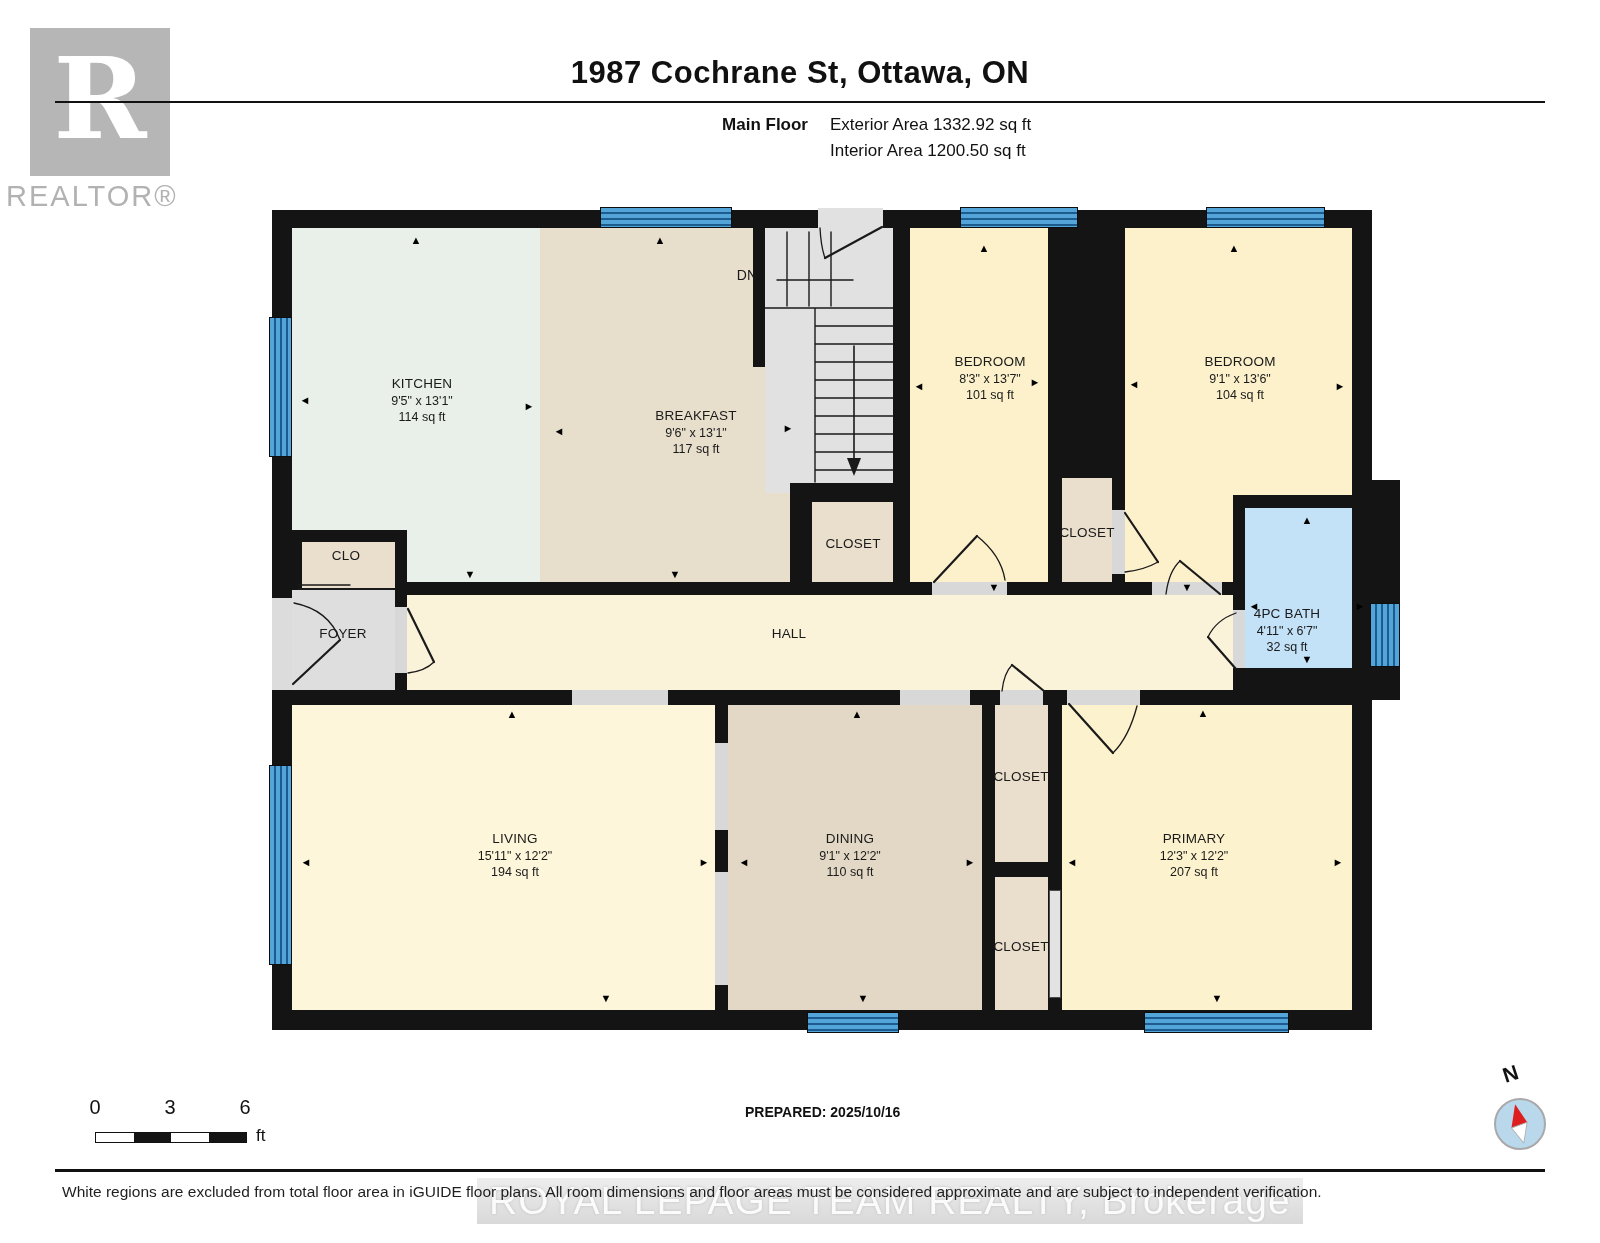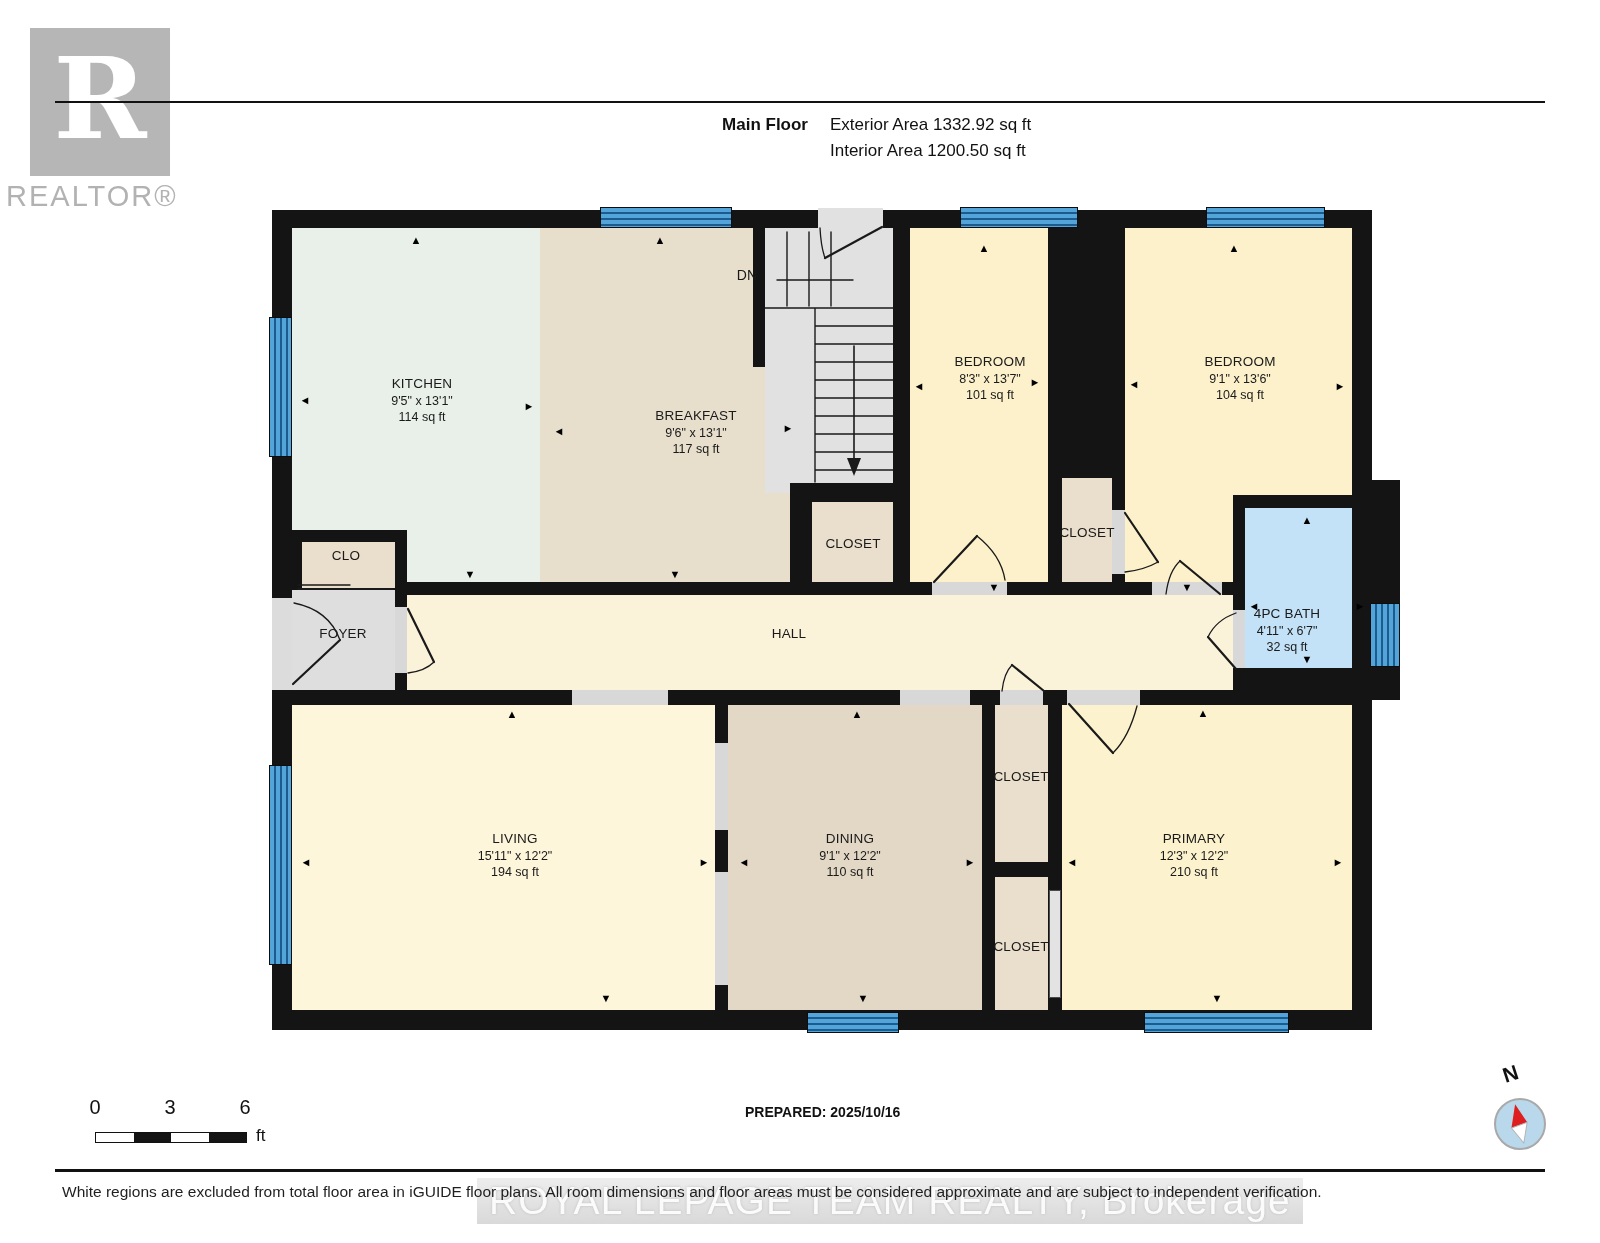--- a/index.html
+++ b/index.html
@@ -43,20 +43,21 @@
 </style>
 </head>
 <body>
 
 <div class="page">
 
   <div class="logoBox">
     <span class="logoR">R</span>
   </div>
   <div class="wordmark">REALTOR®</div>
+  <div class="title">1987 Cochrane St, Ottawa, ON</div>
   <div class="hline" style="left:55px;top:101px;width:1490px;height:2px;"></div>
   <div class="finfo" style="left:600px;top:115px;width:208px;text-align:right;font-weight:bold;">Main Floor</div>
   <div class="finfo" style="left:830px;top:115px;">Exterior Area 1332.92 sq ft</div>
   <div class="finfo" style="left:830px;top:141px;">Interior Area 1200.50 sq ft</div>
 
   <div class="plan">
 
     <div class="fl" style="left:20px;top:18px;width:248px;height:354px;background:#e9f0e9;"></div>
     <div class="fl" style="left:268px;top:18px;width:213px;height:354px;background:#e7decc;"></div>
     <div class="fl" style="left:481px;top:157px;width:62px;height:126px;background:#e7decc;"></div>
@@ -188,21 +189,21 @@
       <span class="rd">194 sq ft</span>
     </div>
     <div class="rl" style="left:578px;top:645px;">
       <span class="rn">DINING</span>
       <span class="rd">9'1" x 12'2"</span>
       <span class="rd">110 sq ft</span>
     </div>
     <div class="rl" style="left:922px;top:645px;text-align:right;">
       <span class="rn">PRIMARY</span>
       <span class="rd">12'3" x 12'2"</span>
-      <span class="rd">210 sq ft</span>
+      <span class="rd">207 sq ft</span>
     </div>
     <div class="rl" style="left:495px;top:424px;padding-left:44px;">
       <span class="rn">HALL</span>
     </div>
     <div class="rl" style="left:71px;top:424px;">
       <span class="rn">FOYER</span>
     </div>
     <div class="rl" style="left:74px;top:346px;">
       <span class="rn">CLO</span>
     </div>

